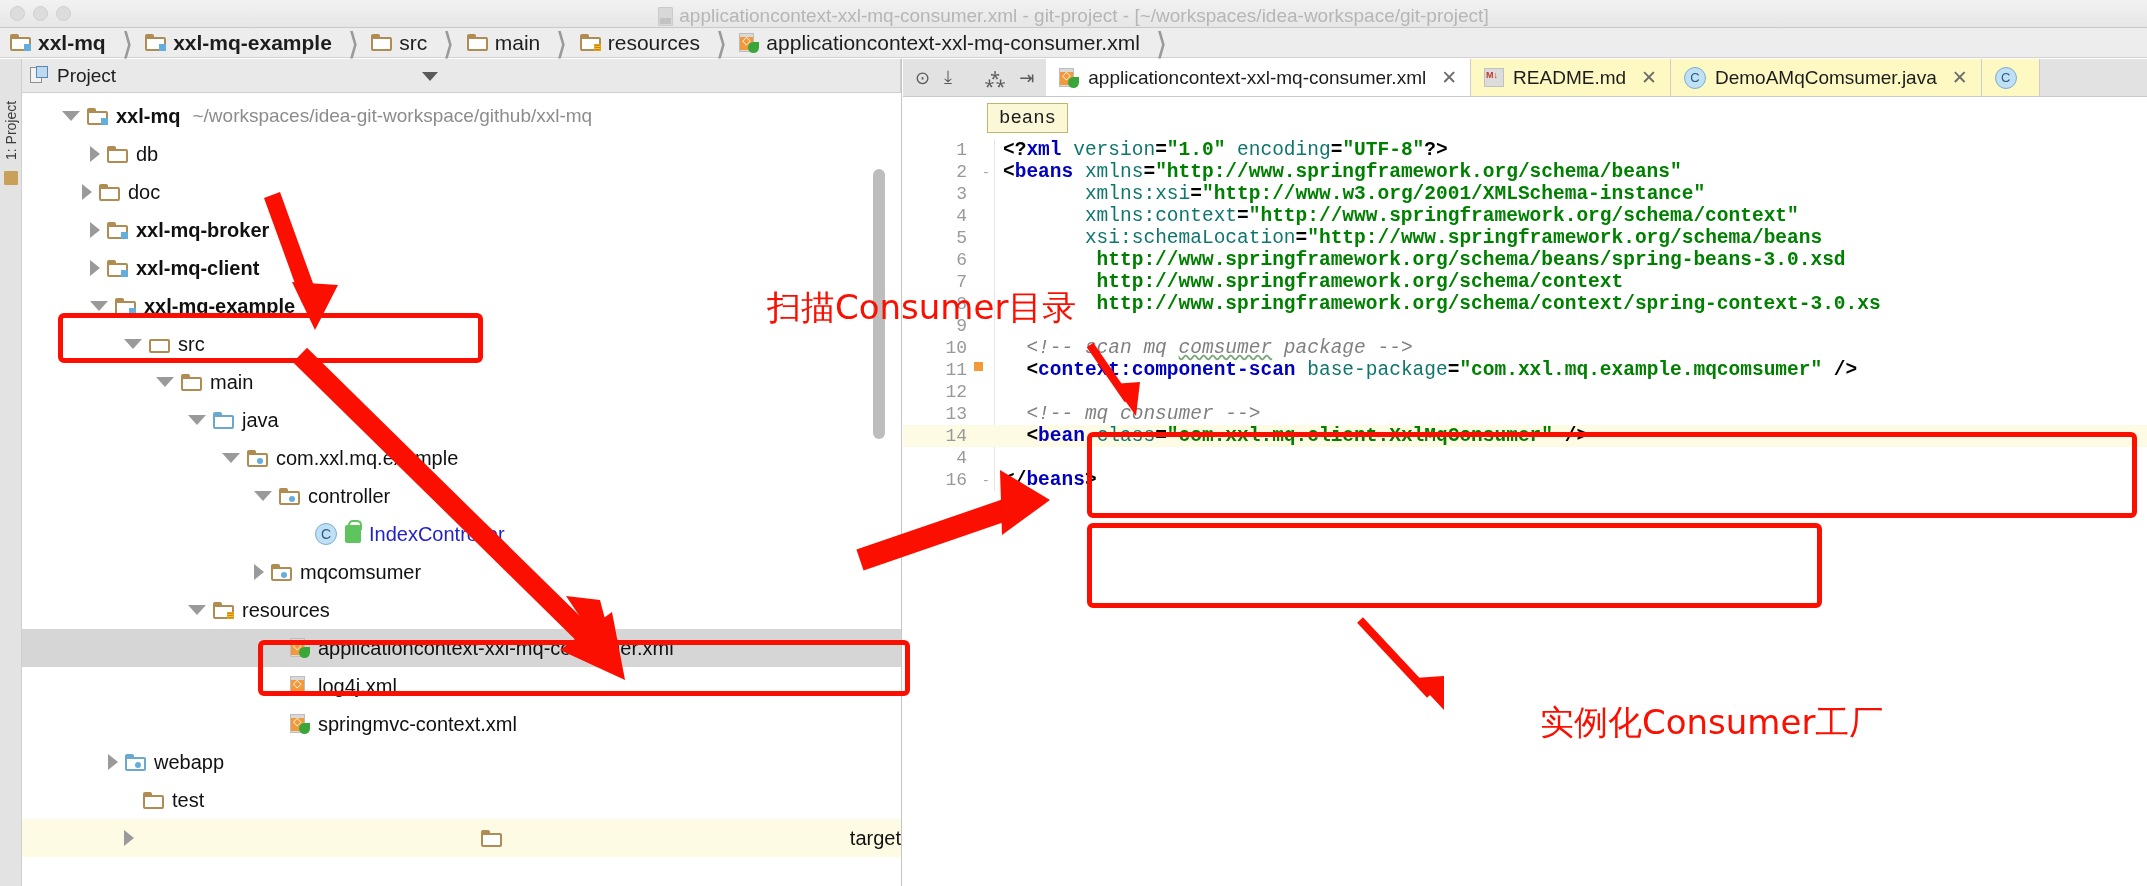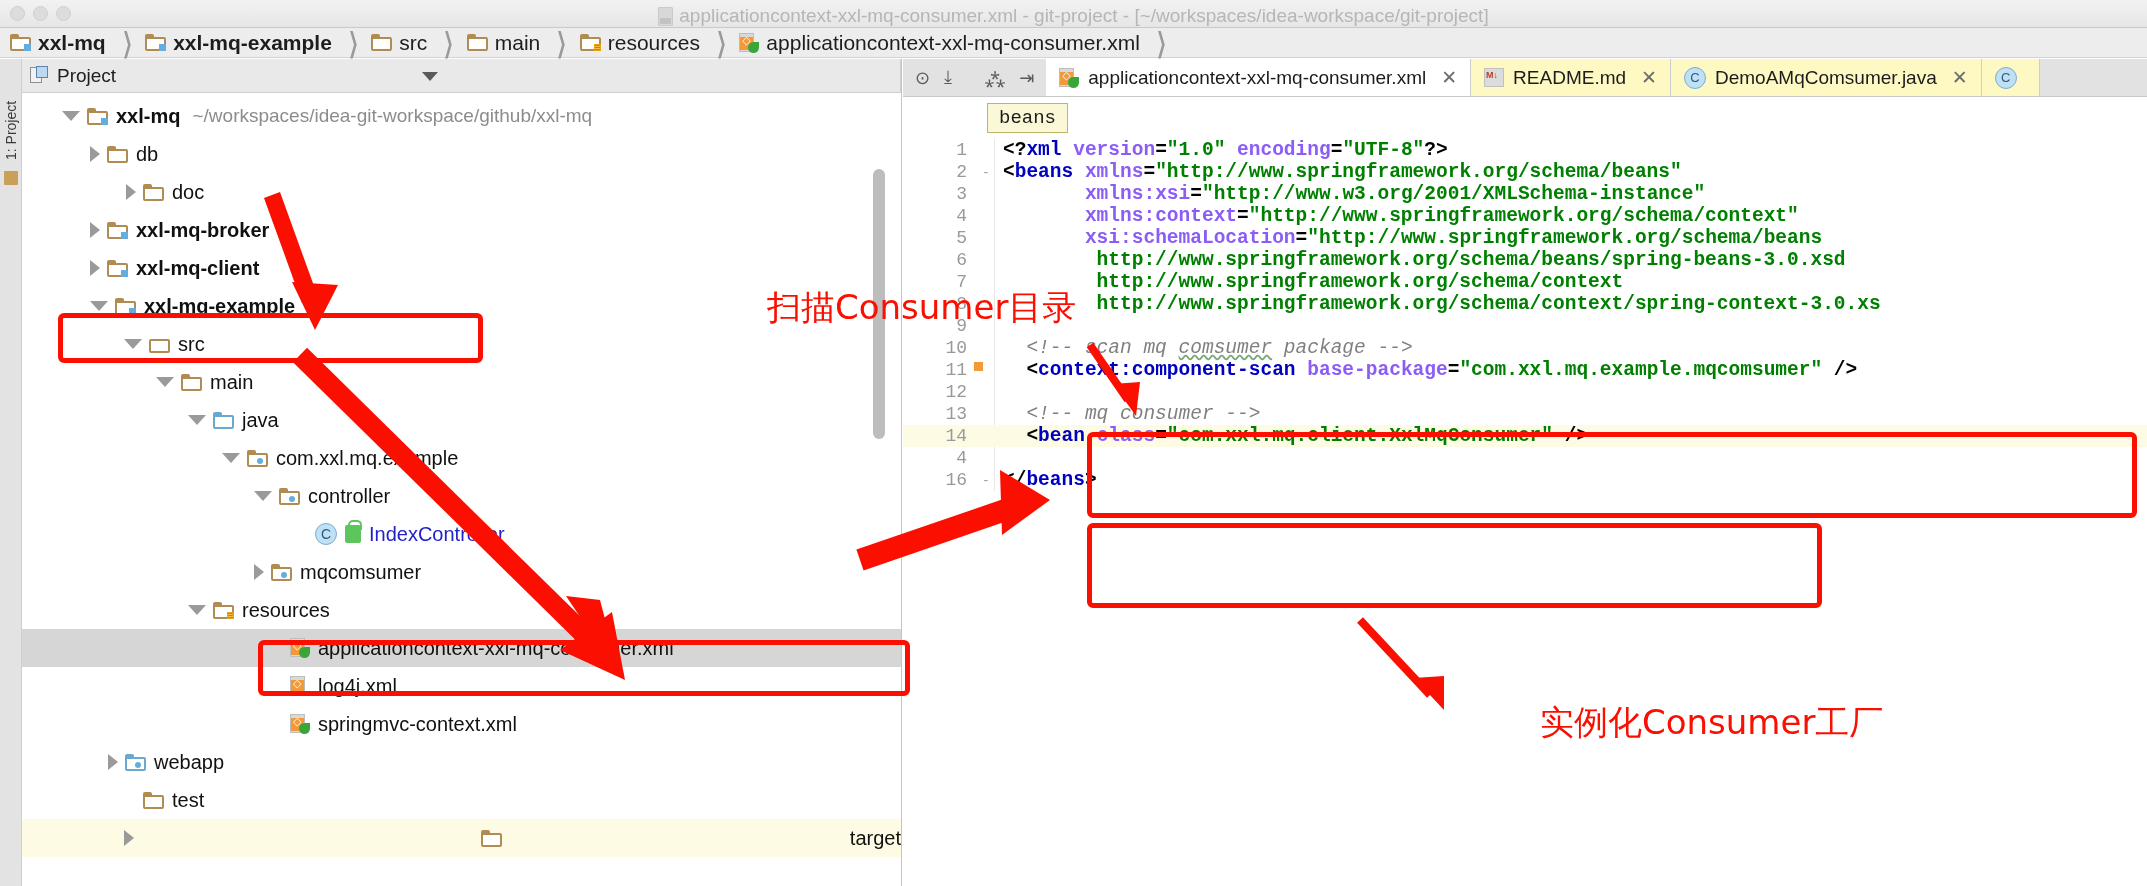--- a/index.html
+++ b/index.html
@@ -199,21 +199,21 @@
     font-family:"Liberation Mono", monospace; font-size:18px;
   }
   .fold {
     width:18px; flex:none; text-align:center; color:#9a9a9a; font-size:13px;
   }
   .ctext { padding-left:8px; }
   .cline.hl { background:#fdfbe3; }
 
   
   .k-tag   { color:#0000c0; font-weight:bold; }
-  .k-attr  { color:#8b5cf6; font-weight:bold; }
+  .k-attr  { color:#0f766e; font-weight:normal; }
   .k-val   { color:#008000; font-weight:bold; }
   .k-punc  { color:#000000; font-weight:bold; }
   .k-comment { color:#808080; font-style:italic; }
   .k-plain { color:#000; }
   .k-decl  { color:#0000c0; font-weight:bold; }
   .squiggle { text-decoration: underline wavy #7aa87a; text-decoration-skip-ink:none; }
 
   .bean-marker {
     position:absolute; left:62px; width:20px; height:20px;
   }
@@ -338,21 +338,21 @@
 
     <div class="trow" style="padding-left:68px">
       <span class="tw closed"></span>
       <span class="fi plain">
           <span class="fi-tab"></span>
           <span class="fi-body"></span>
         </span>
       <span class="tlabel">db</span>
     </div>
 
-    <div class="trow" style="padding-left:104px">
+    <div class="trow" style="padding-left:60px">
       <span class="tw closed"></span>
       <span class="fi plain">
           <span class="fi-tab"></span>
           <span class="fi-body"></span>
         </span>
       <span class="tlabel">doc</span>
     </div>
 
     <div class="trow" style="padding-left:68px">
       <span class="tw closed"></span>

